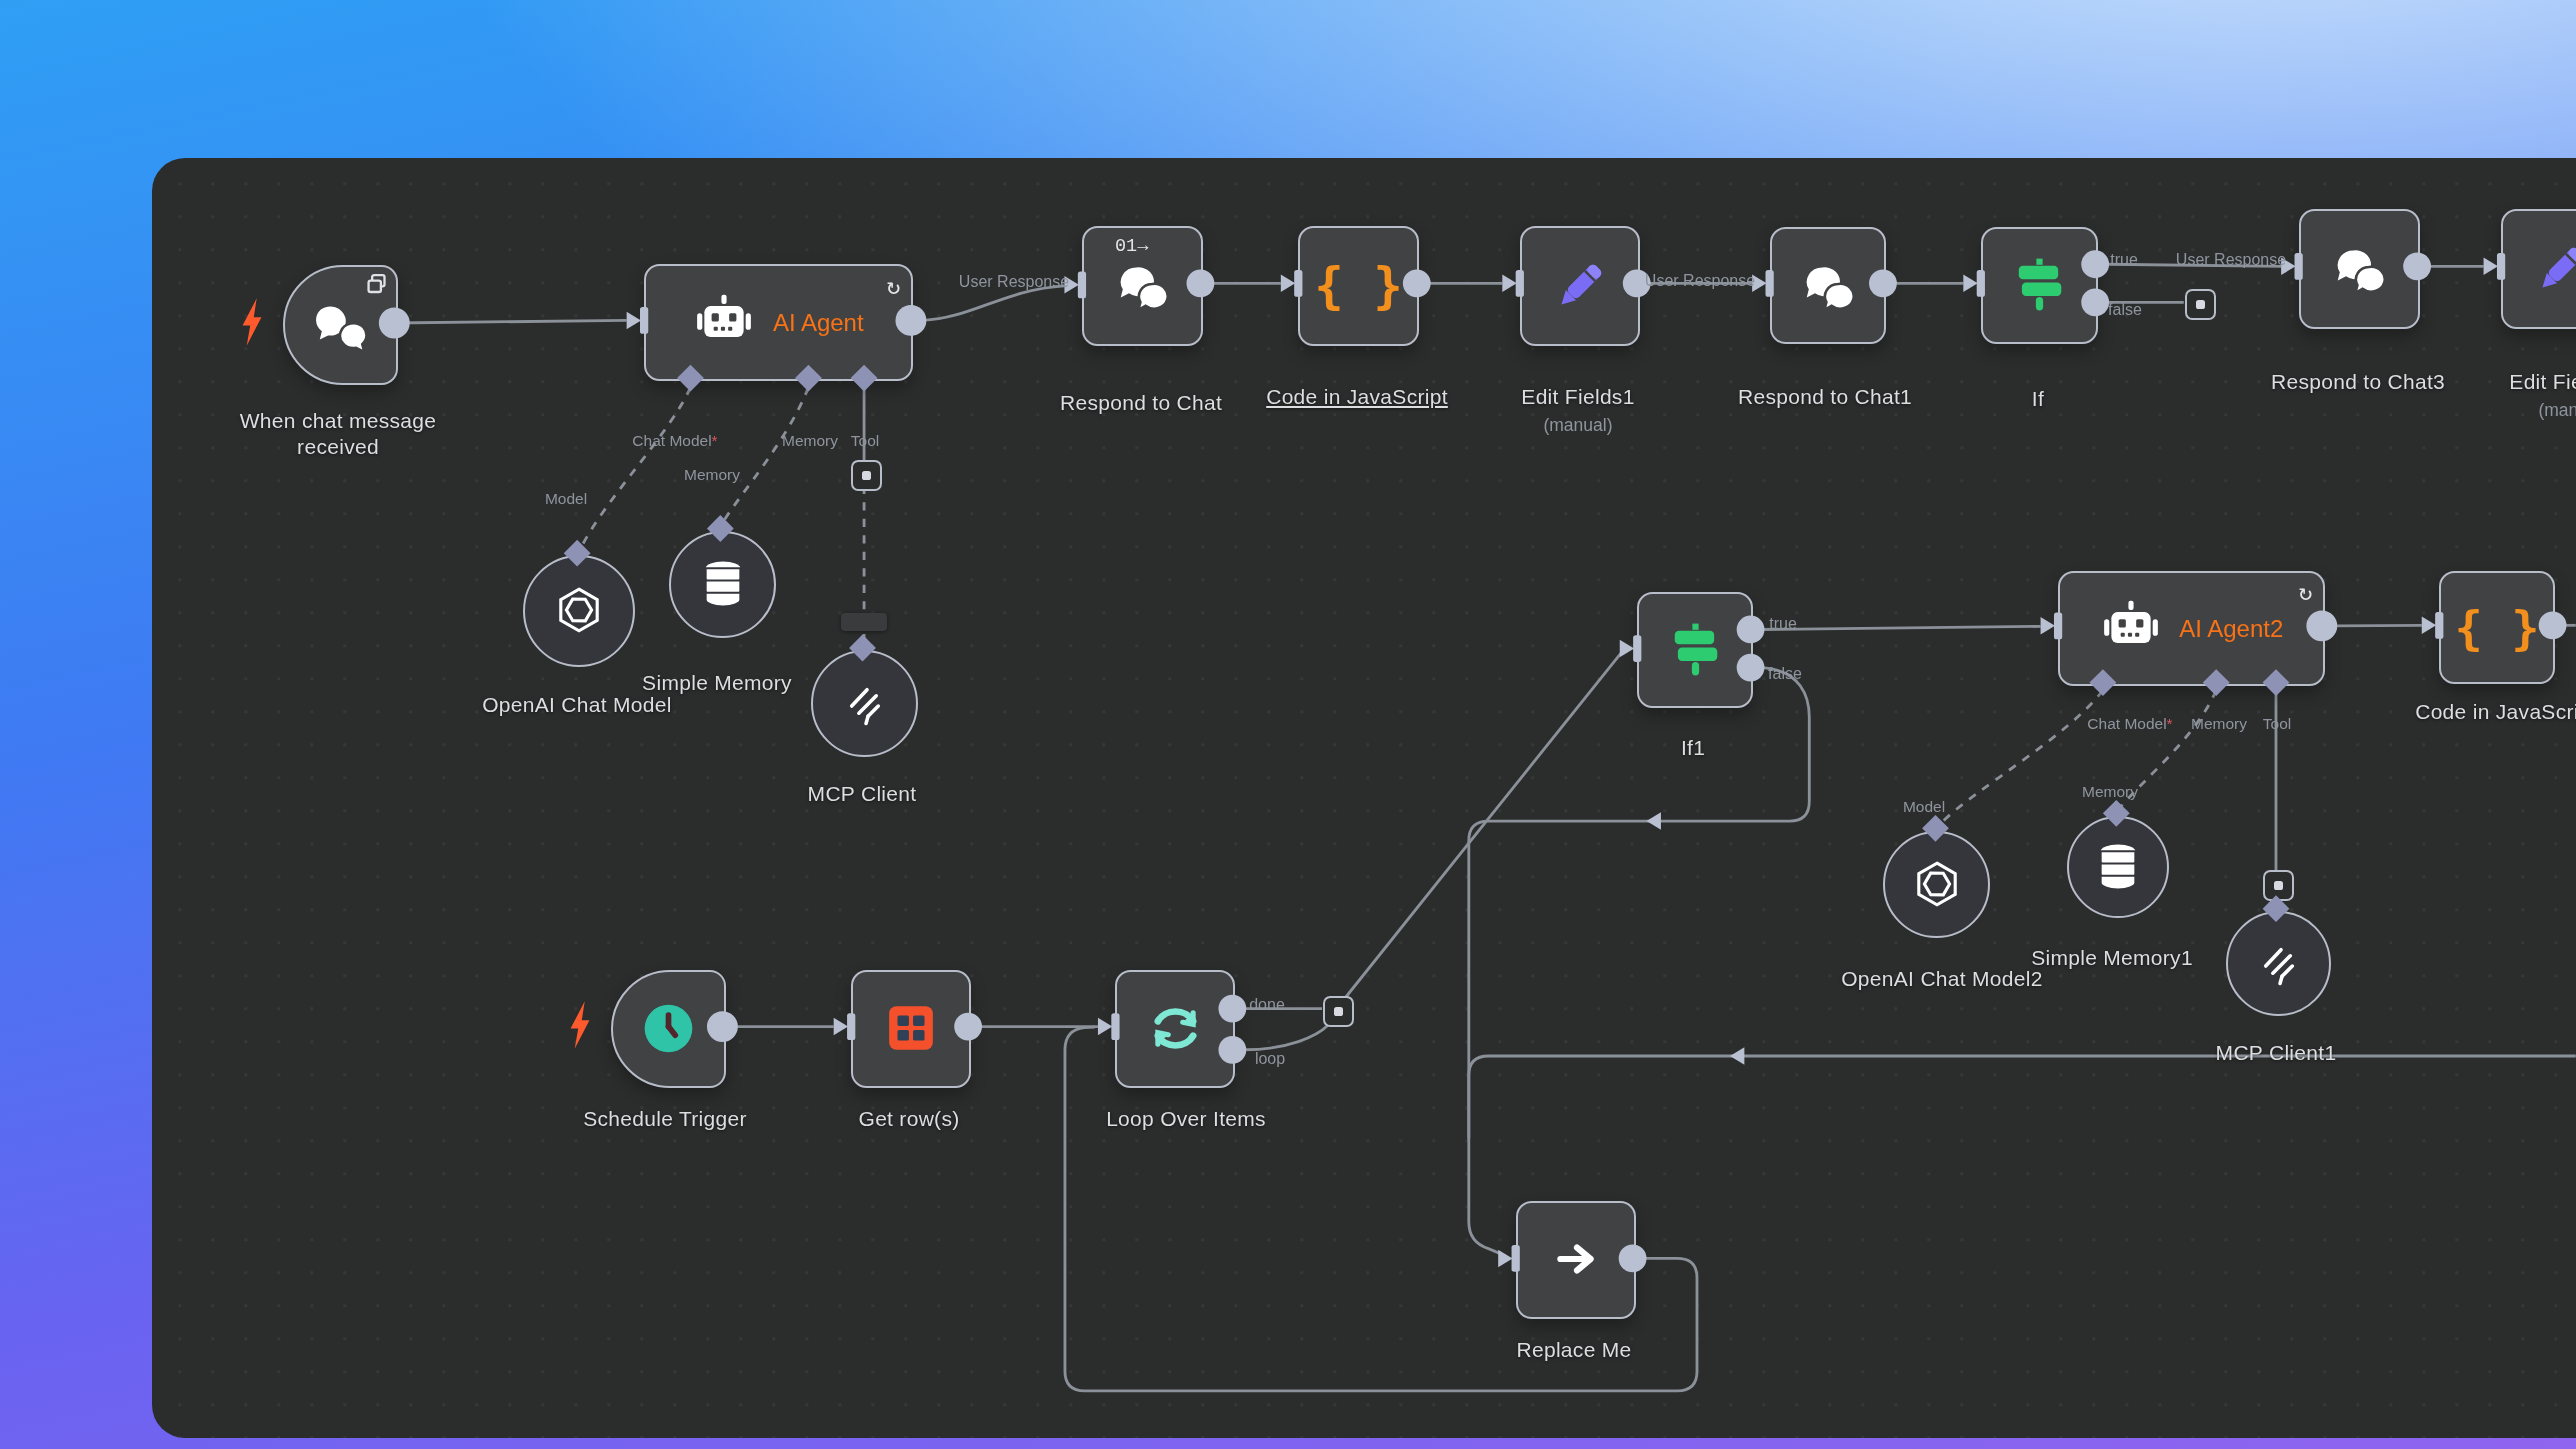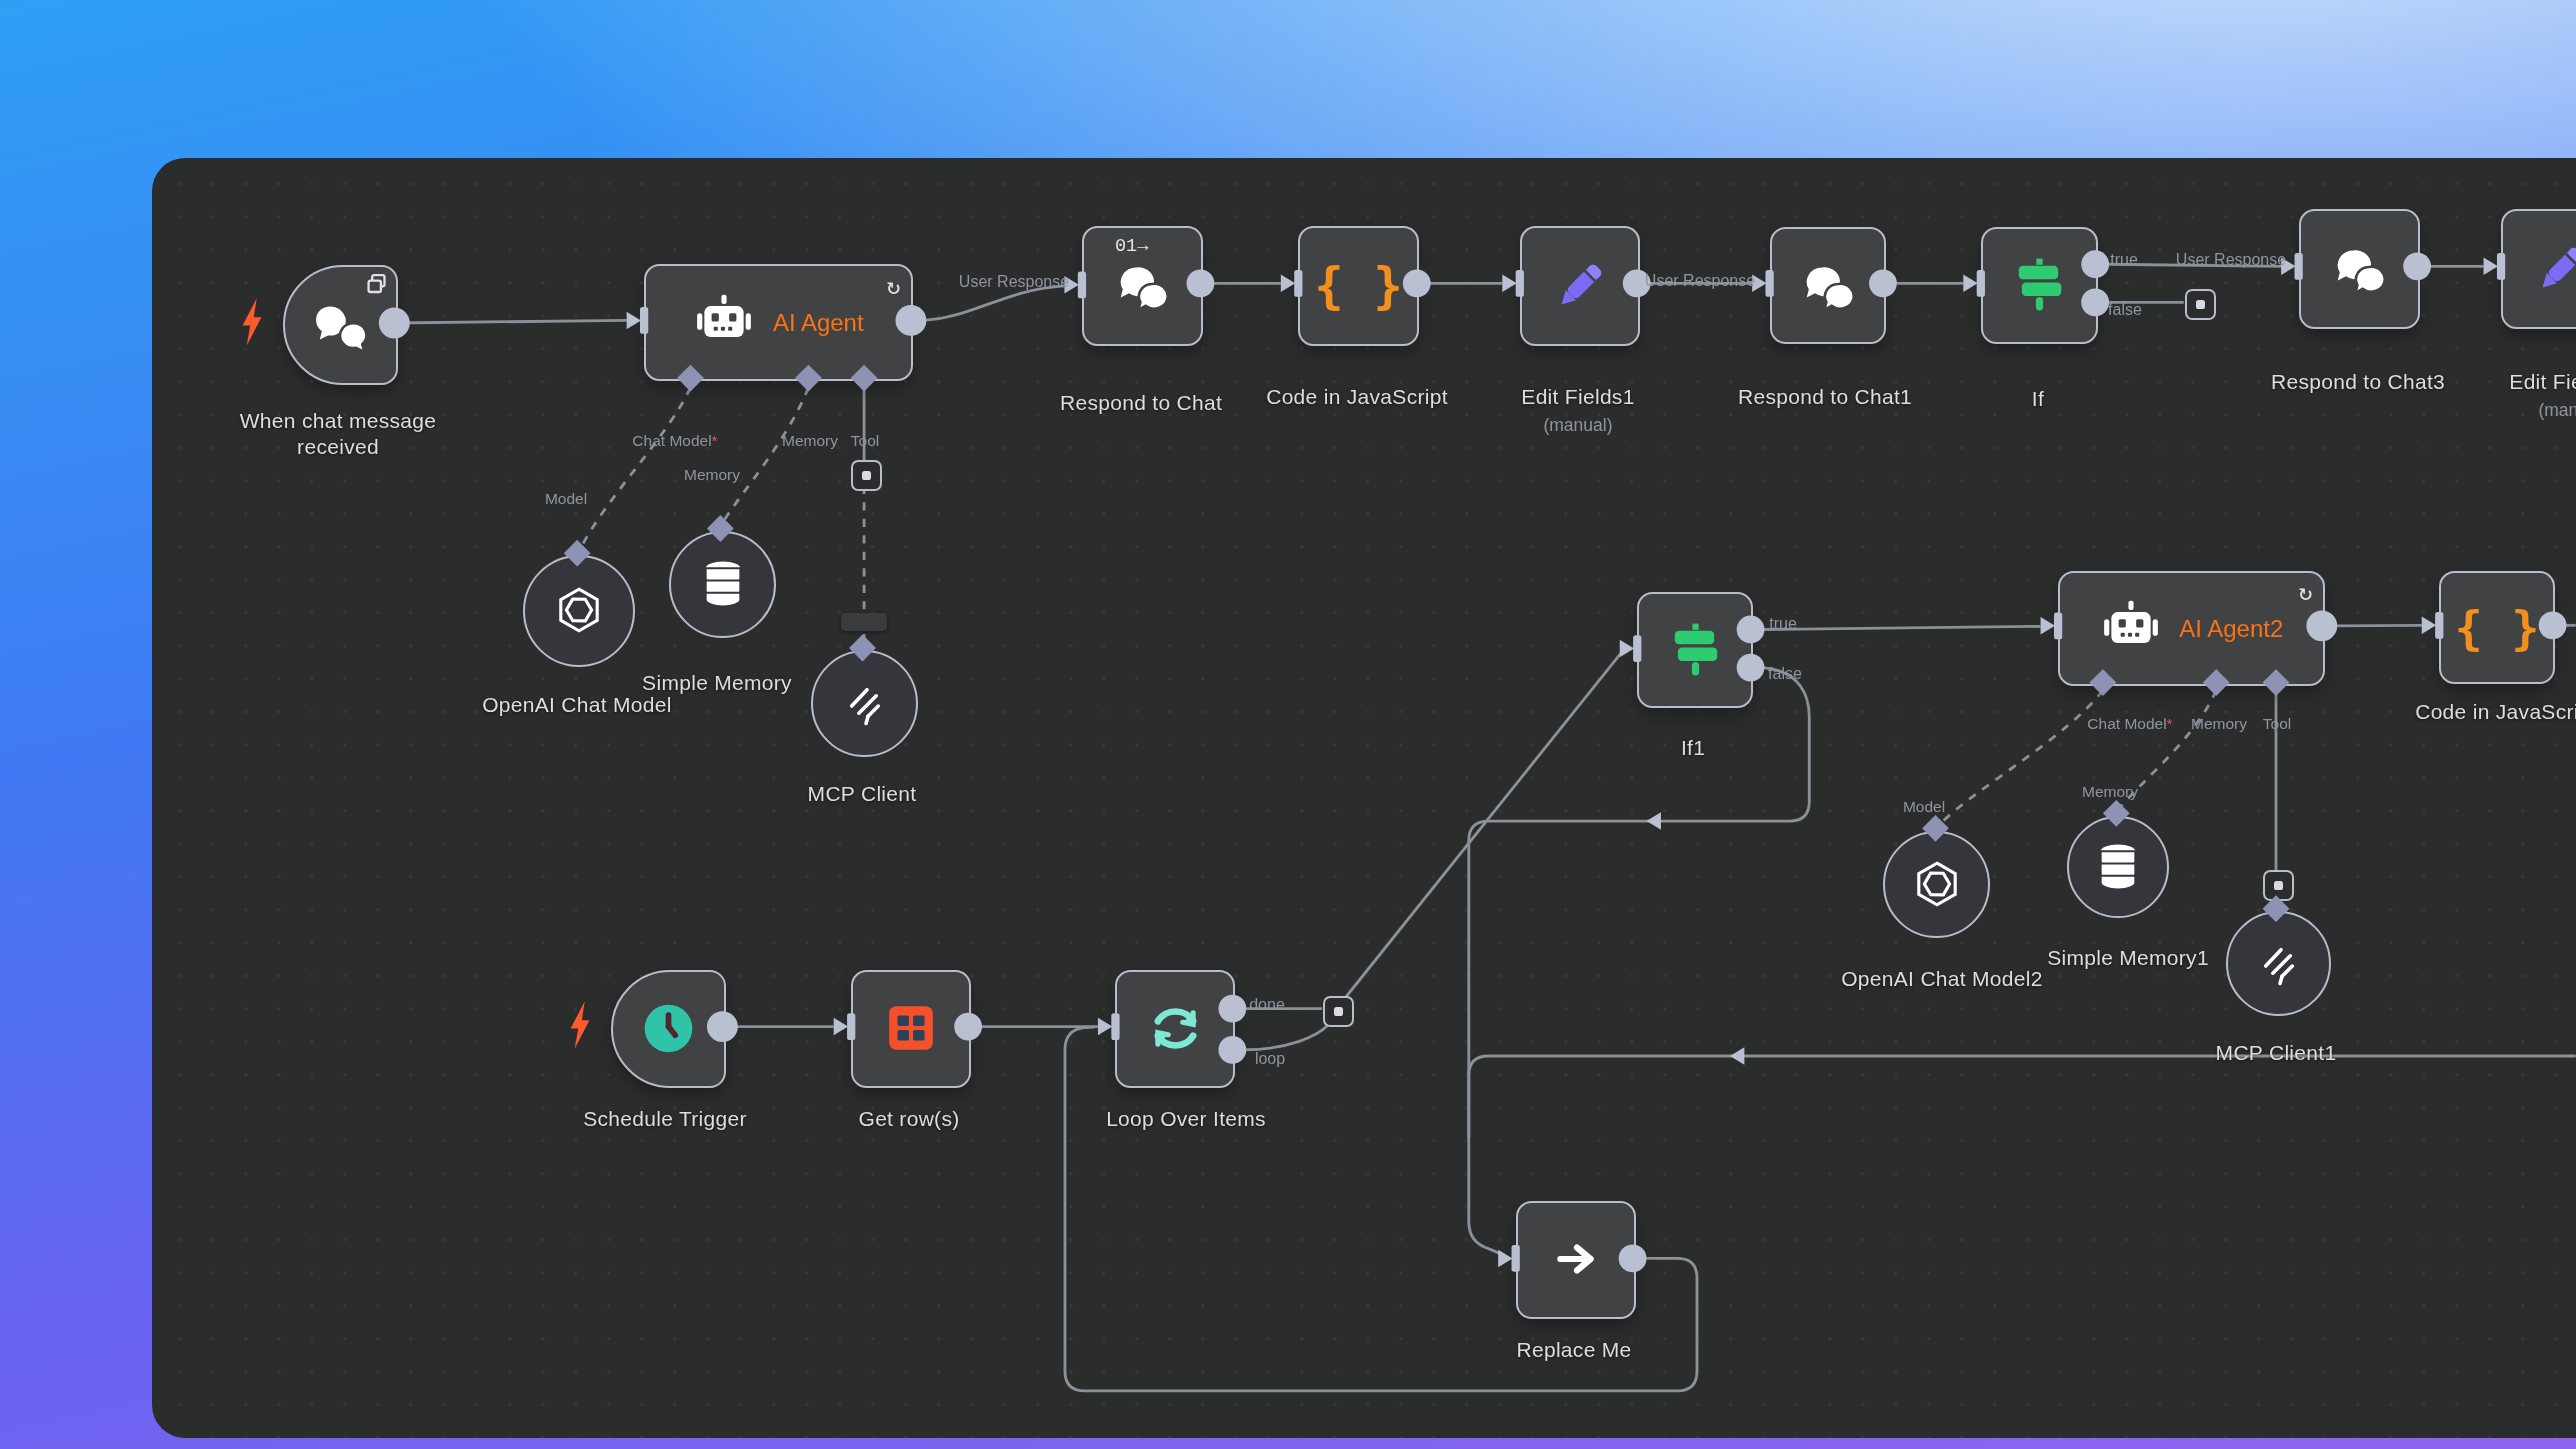--- a/index.html
+++ b/index.html
@@ -152,21 +152,21 @@
         </g>
       </svg>
   </span>
   <span class="badge" style="top:8.2px;left:31px;">01→</span>
 </div>
 <div class="nlabel" style="left:1141px;top:385px;margin-top:6px;">Respond to Chat</div>
 
 <div class="node" style="left:1298px;top:226px;width:117px;height:116px;">
   <span style="color:#f3901d;font-size:49px;font-weight:bold;font-family:'DejaVu Sans Mono',monospace;">{ }</span>
 </div>
-<div class="nlabel" style="left:1357px;top:385px;">Code in JavaScript</div>
+<div class="nlabel" style="left:1357px;top:385px;text-decoration:underline;">Code in JavaScript</div>
 
 <div class="node" style="left:1520px;top:226px;width:116px;height:116px;">
   <span>
     <svg width="57" height="57" viewBox="-55 -55 110 110">
         <g transform="rotate(45)">
           <rect x="-14" y="-48" width="28" height="74" rx="9" fill="#7b6cf6"></rect>
           <rect x="-14" y="-48" width="28" height="20" rx="9" fill="#8d82f8"></rect>
           <path d="M-14,26 L0,52 L14,26 Z" fill="#7b6cf6"></path>
           <line x1="-14" y1="-26" x2="14" y2="-26" stroke="#404244" stroke-width="5"></line>
         </g>
@@ -330,21 +330,21 @@
 <div class="circle" style="left:2067px;top:816px;width:98px;height:98px;">
   <span>
     <svg width="46" height="49" viewBox="-45 -48 90 96" fill="#fff">
         <ellipse cx="0" cy="-30" rx="34" ry="13"></ellipse>
         <path d="M-34,-30 h68 v20 a34,13 0 0 1 -68,0 Z" stroke="#34363c" stroke-width="4"></path>
         <path d="M-34,-6 h68 v20 a34,13 0 0 1 -68,0 Z" stroke="#34363c" stroke-width="4"></path>
         <path d="M-34,18 h68 v14 a34,13 0 0 1 -68,0 Z" stroke="#34363c" stroke-width="4"></path>
       </svg>
   </span>
 </div>
-<div class="nlabel" style="left:2112px;top:946px;margin-left:16px;">Simple Memory1</div>
+<div class="nlabel" style="left:2112px;top:946px;">Simple Memory1</div>
 <div class="plabel" style="left:2110px;top:783px;">Memory</div>
 
 <div class="circle" style="left:2226px;top:911px;width:101px;height:101px;">
   <span>
     <svg width="46" height="46" viewBox="-45 -45 90 90" fill="none" stroke="#fff" stroke-width="7" stroke-linecap="round">
         <path d="M-26,6 L4,-26"></path>
         <path d="M-12,20 L22,-14"></path>
         <path d="M6,26 L26,6"></path>
         <path d="M6,26 L2,40"></path>
       </svg>

